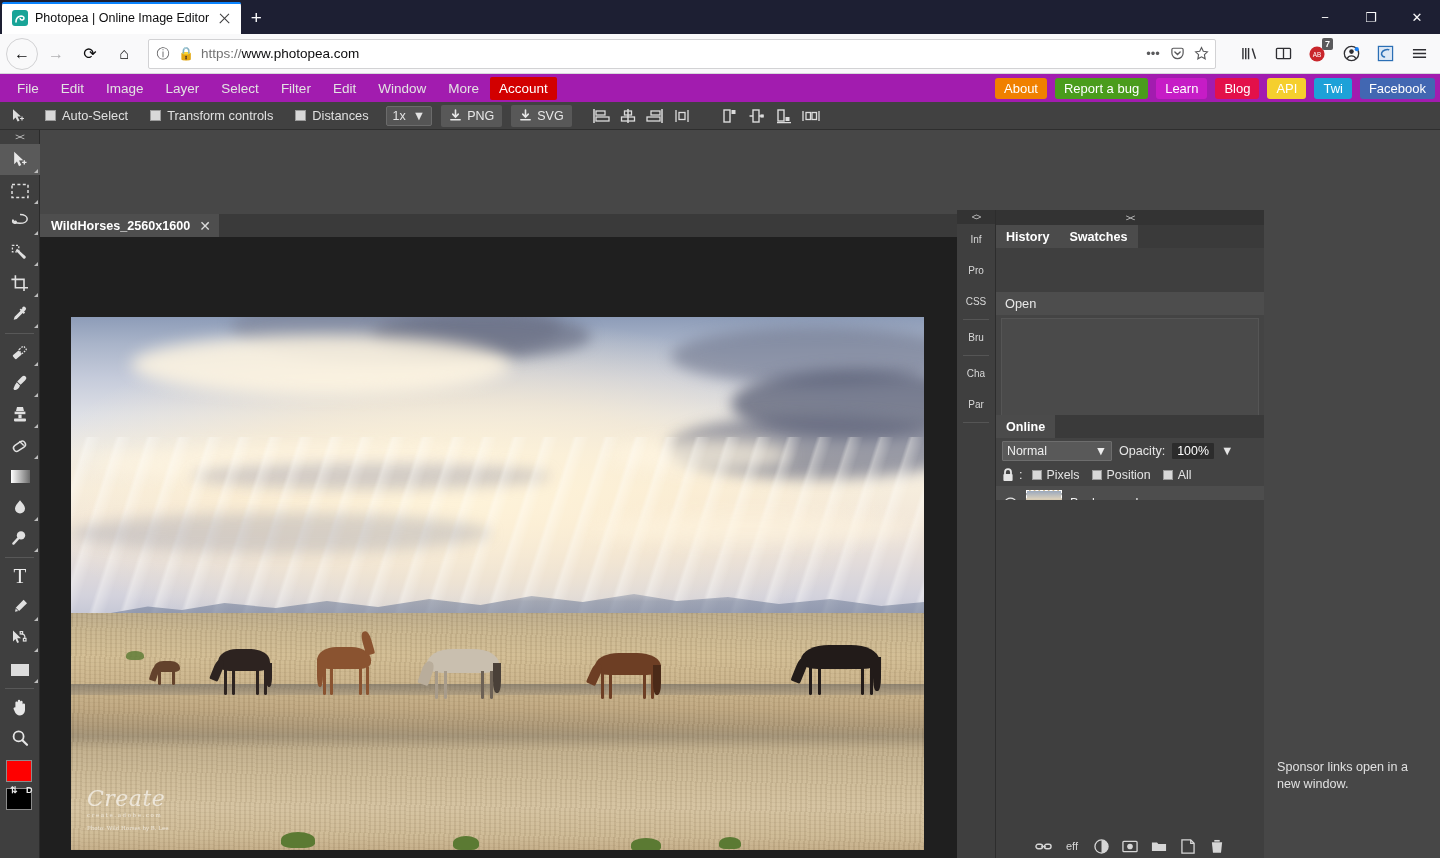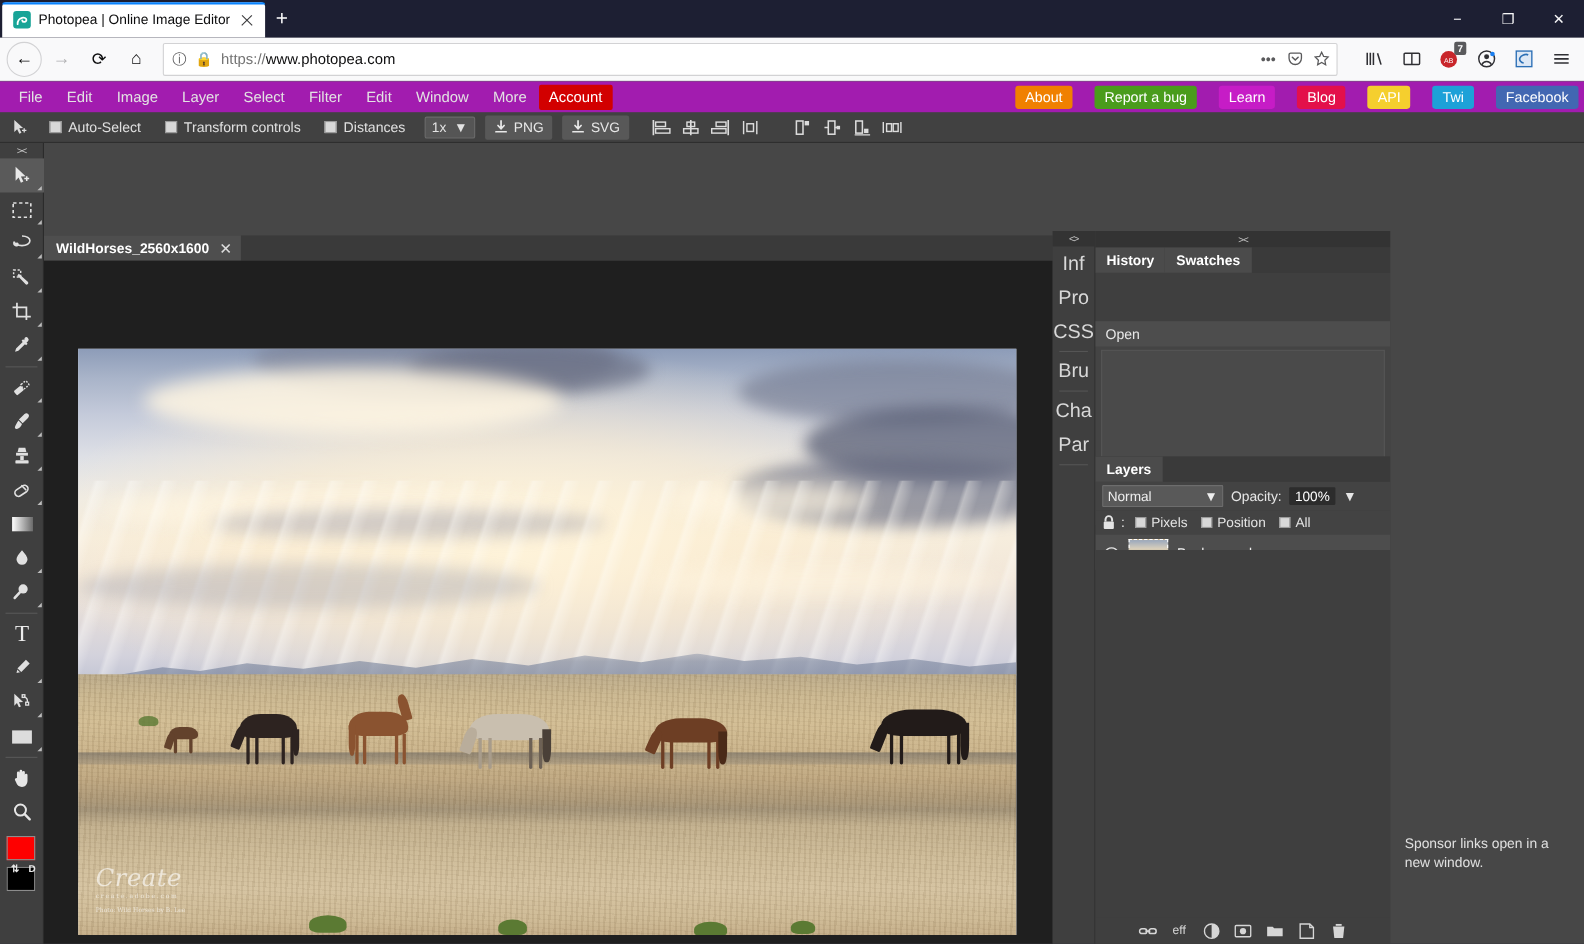--- a/index.html
+++ b/index.html
@@ -91,21 +91,21 @@
   #app { width: 1440px; height: 784px; background: #474747; position: relative; }
 
   #menubar {
     height: 28px; background: #a21caf; display: flex; align-items: center;
     padding-left: 6px; position: relative;
   }
   .menu-item {
     padding: 4px 11px; font-size: 13.5px; color: #e3e3e3; cursor: pointer; border-radius: 2px;
   }
   .menu-item.account { background: #d20000; color: #fff; padding: 4px 9px; margin-left: 0; }
-  #headerlinks { position: absolute; right: 5px; top: 4px; display: flex; gap: 20px; }
+  #headerlinks { position: absolute; right: 5px; top: 4px; display: flex; gap: 8px; }
   .hlink {
     font-size: 13px; color: #fff; padding: 3px 9px; border-radius: 3px; cursor: pointer;
     line-height: 15px;
   }
 
   #optionsbar {
     height: 28px; background: #414141; display: flex; align-items: center;
     padding-left: 6px; gap: 4px; border-bottom: 1px solid #2e2e2e;
   }
   .opt-tool-icon {
@@ -260,21 +260,21 @@
   #siderail {
     position: absolute; left: 957px; top: 136px; width: 39px; height: 648px;
     background: #3f3f3f; border-right: 1px solid #2d2d2d;
   }
   #siderail-head {
     height: 14px; display: flex; align-items: center; justify-content: center;
     font-size: 9px; color: #c9c9c9; letter-spacing: -1px; background: #333; cursor: pointer;
   }
   .rail-tab {
     height: 31px; display: flex; align-items: center; justify-content: center;
-    font-size: 18px; color: #d8d8d8; cursor: pointer;
+    font-size: 10px; color: #d8d8d8; cursor: pointer;
   }
   .rail-sep { height: 1px; background: #555; margin: 2px 6px; }
 
   
   #rightdock {
     position: absolute; left: 996px; top: 136px; width: 268px; height: 648px;
     background: #3f3f3f;
   }
   #dock-head {
     height: 15px; background: #333; display: flex; align-items: center; justify-content: center;
@@ -816,21 +816,21 @@
       <div class="ptab active">Swatches</div>
     </div>
 
     <div id="history-panel">
       <div class="hist-item">Open</div>
       <div class="hist-body"></div>
     </div>
 
     <div id="layers-panel">
       <div class="panel-tabs">
-        <div class="ptab active">Layers</div>
+        <div class="ptab active">Online</div>
       </div>
 
       <div class="lp-row1">
         <div class="blend-select">
           <span>Normal</span>
           <span>▼</span>
         </div>
         <span class="op-label">Opacity:</span>
         <span class="op-val">100%</span>
         <span class="op-label">▼</span>

